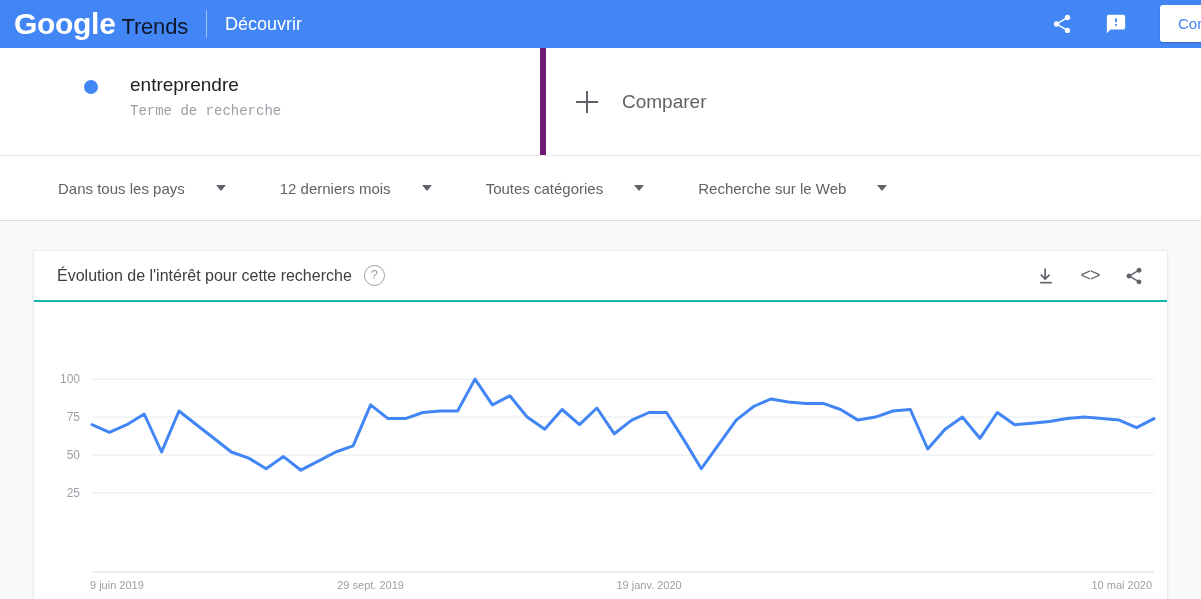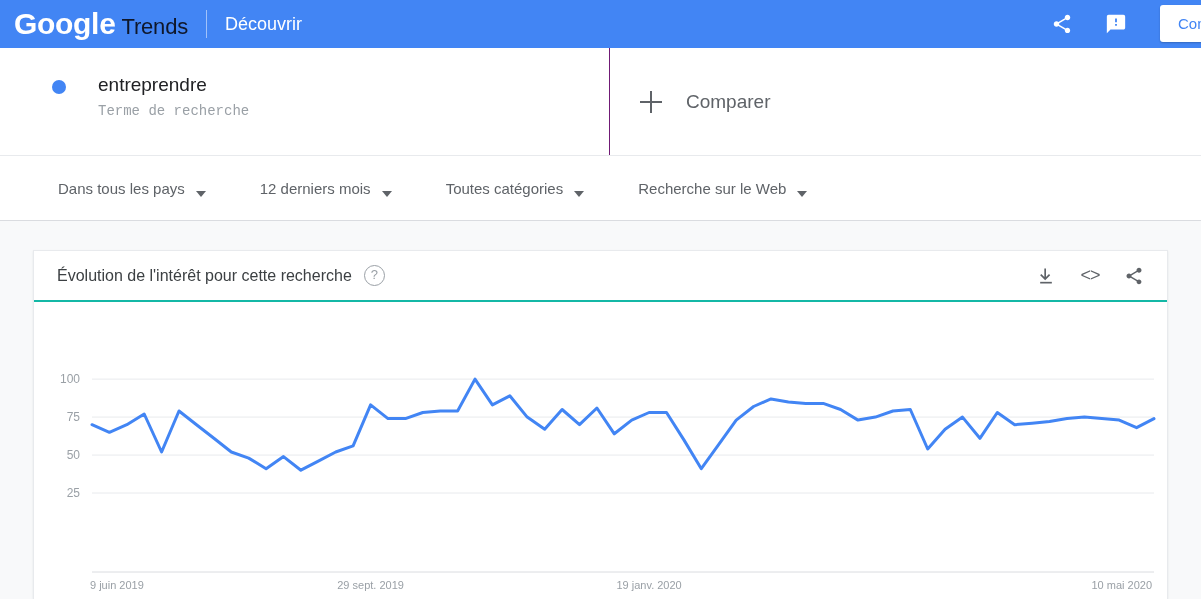--- a/index.html
+++ b/index.html
@@ -97,26 +97,26 @@
   .queryrow {
     position: absolute;
     left: 0; top: 48px;
     width: 1201px; height: 108px;
     background: #ffffff;
     border-bottom: 1px solid #e8eaed;
     box-sizing: border-box;
     display: flex;
   }
   .query-cell {
-    width: 610px;
-    border-right: 1px solid #701a75;
+    width: 546px;
+    border-right: 6px solid #701a75;
     box-sizing: border-box;
     display: flex;
     align-items: flex-start;
-    padding: 24px 0 0 52px;
+    padding: 24px 0 0 84px;
   }
   .q-dot {
     width: 14px; height: 14px;
     border-radius: 50%;
     background: #4285f4;
     margin-top: 8px;
     flex: 0 0 auto;
   }
   .q-text { margin-left: 32px; }
   .q-term {
@@ -165,24 +165,25 @@
     width: 1201px; height: 65px;
     background: #ffffff;
     border-bottom: 1px solid #dadce0;
     box-sizing: border-box;
     display: flex;
     align-items: center;
     padding-left: 58px;
   }
   .filter {
     display: flex;
-    align-items: flex-end;
+    align-items: center;
     margin-right: 54px;
     cursor: pointer;
     white-space: nowrap;
+    gap: 20px;
   }
   .filter-label {
     font-size: 15px;
     color: #5f6368;
   }
   .caret {
     width: 0; height: 0;
     border-left: 5px solid transparent;
     border-right: 5px solid transparent;
     border-top: 6px solid #5f6368;

